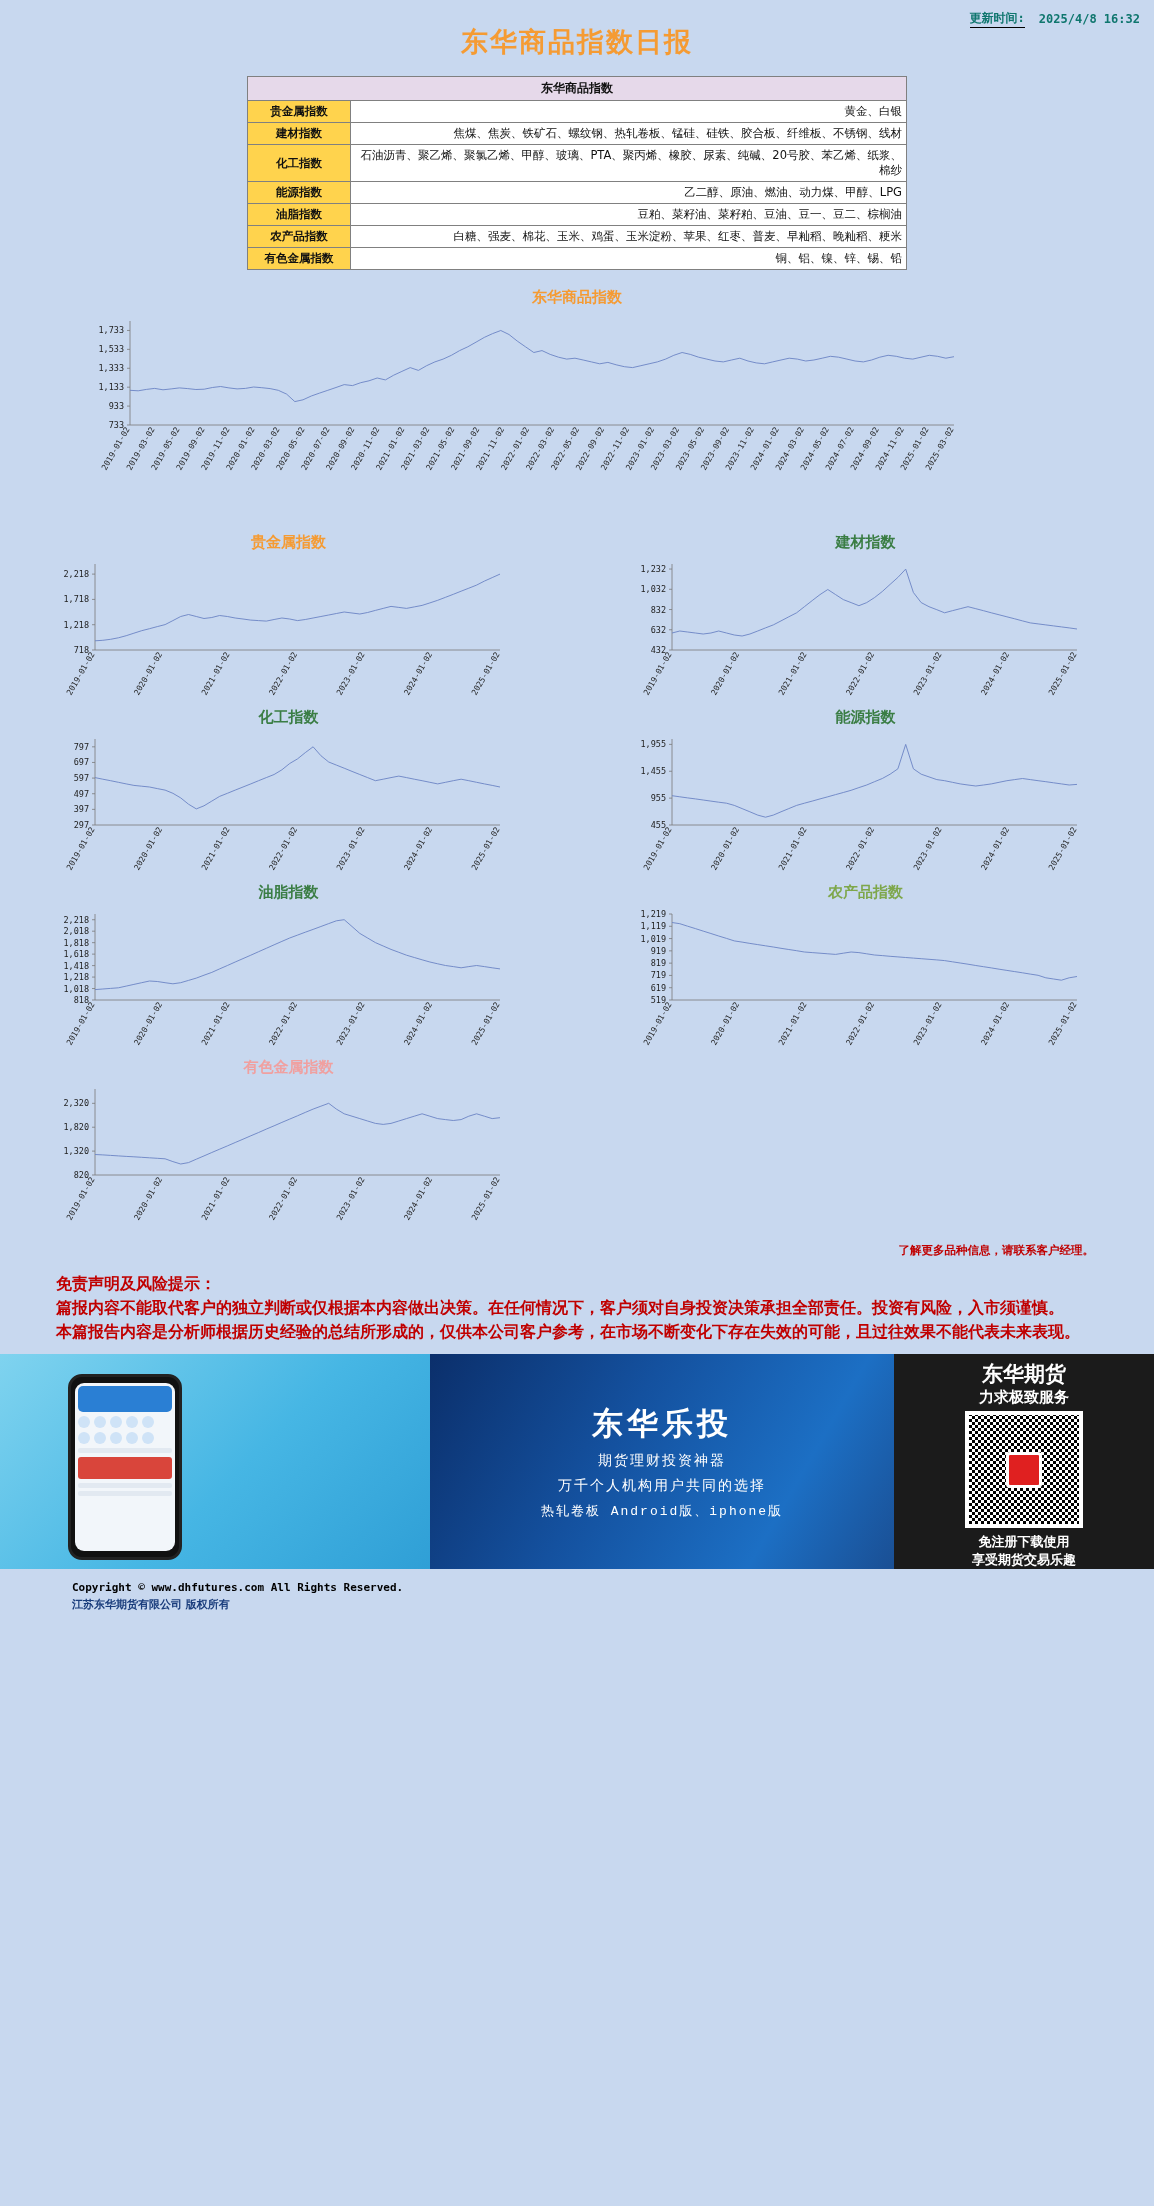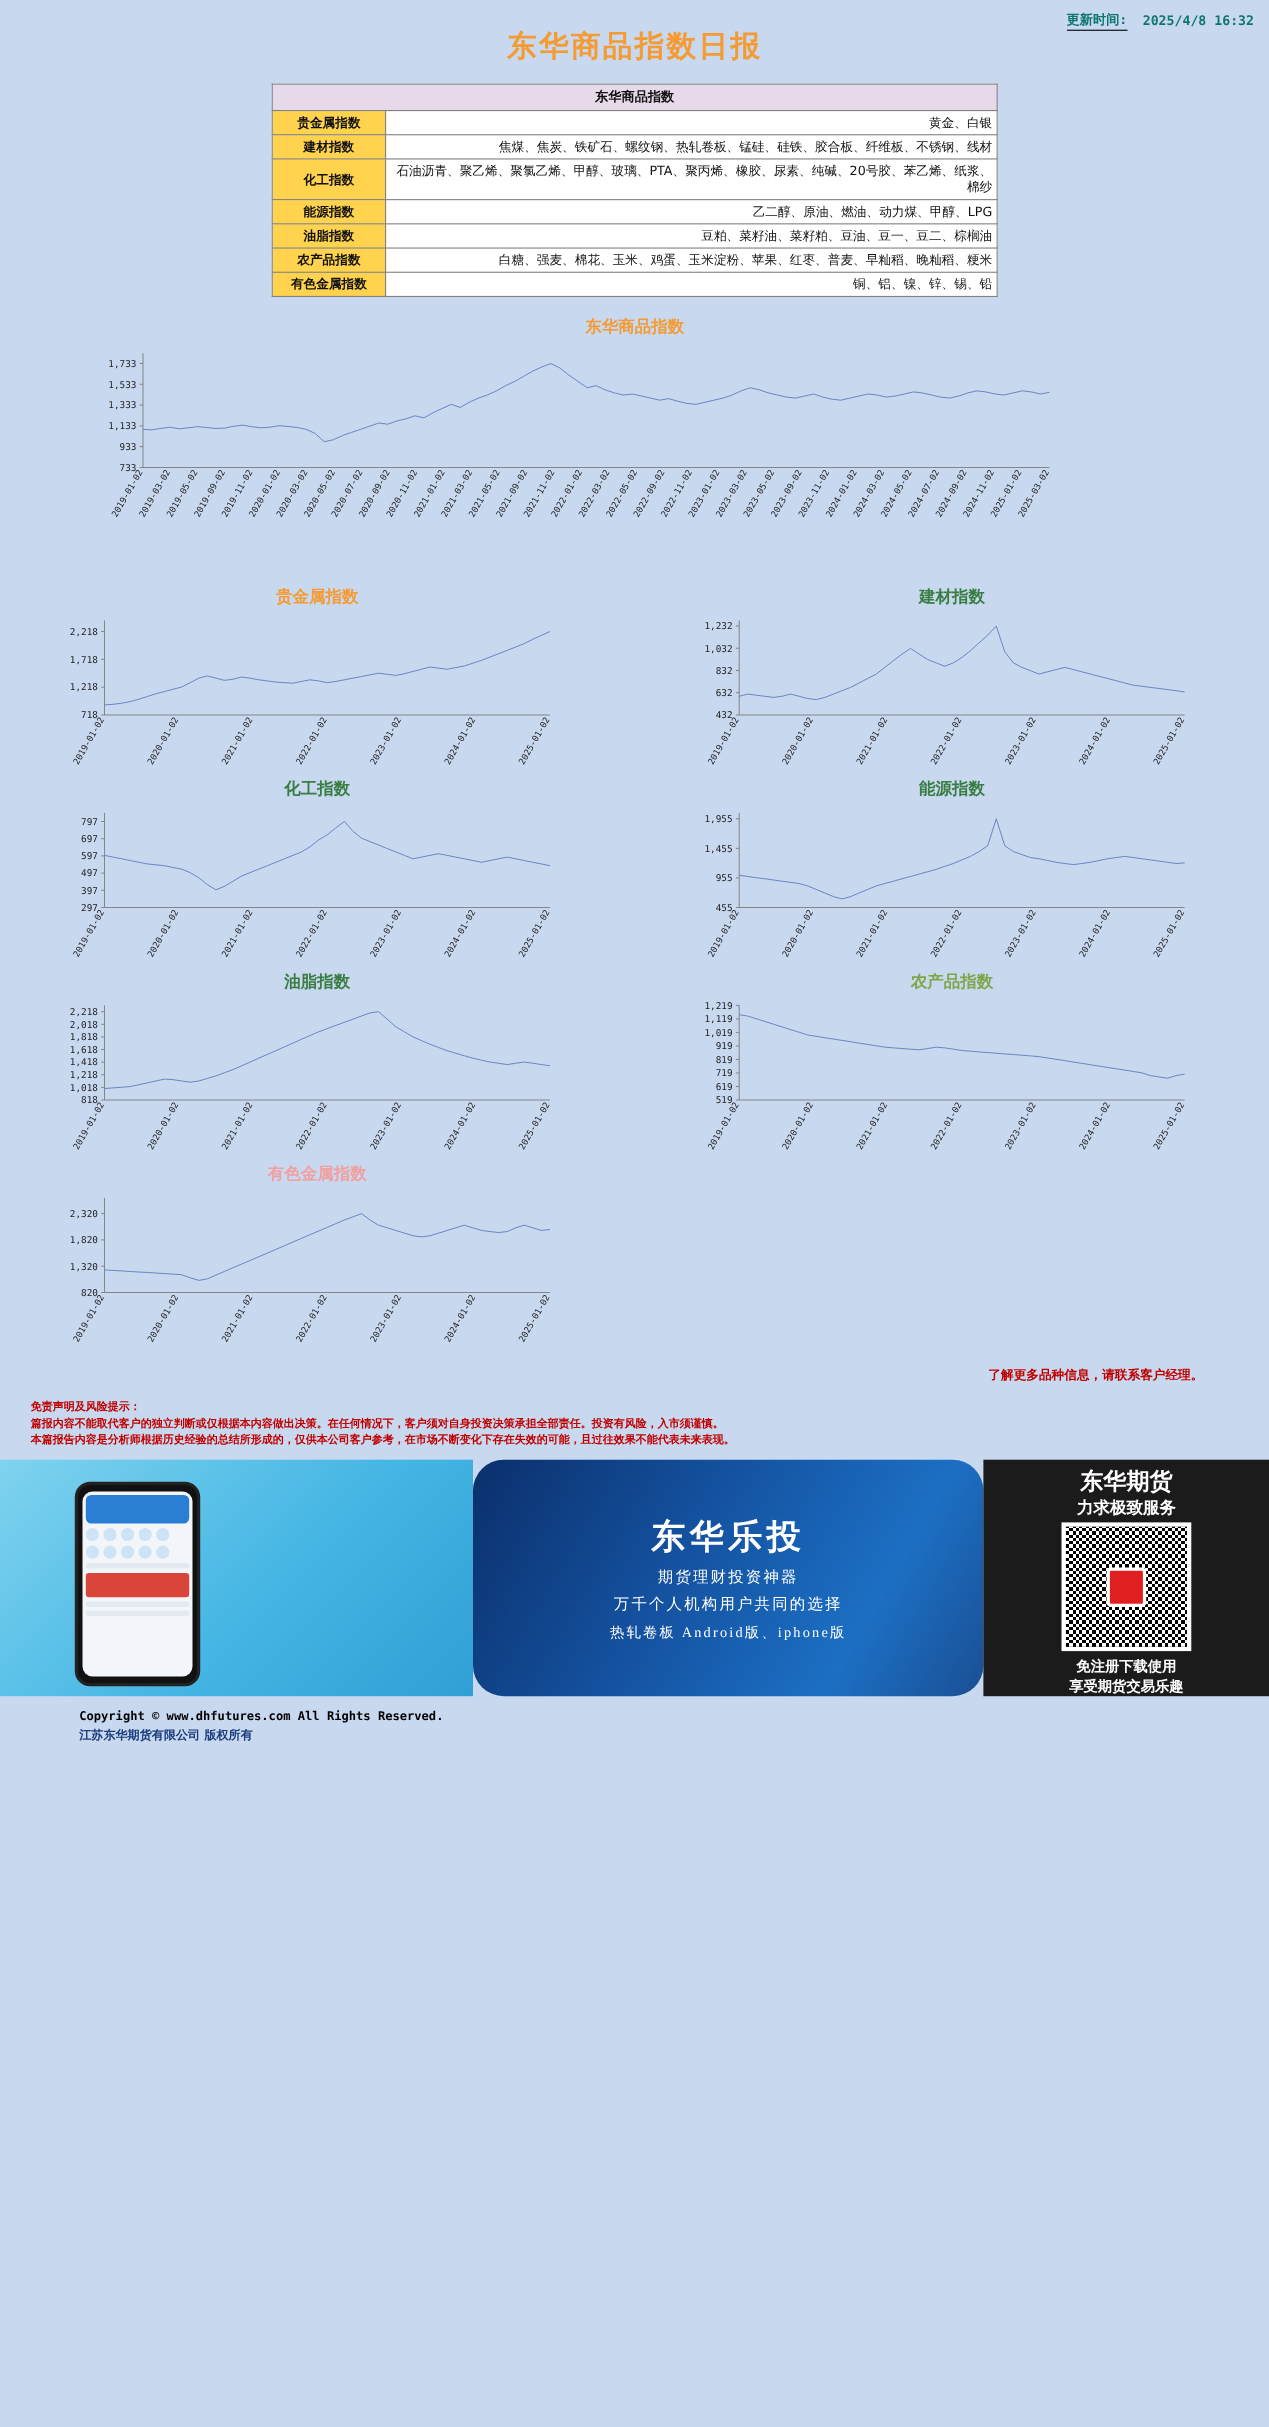--- a/index.html
+++ b/index.html
@@ -92,23 +92,23 @@
     text-align:right;
     padding-right:60px;
     margin-top:16px;
     font-size:11.5px;
     font-weight:bold;
     color:#c00000;
     font-family:"DejaVu Sans", sans-serif;
   }
   .disclaimer{
     margin-top:14px;
-    padding-left:28px;
+    padding-left:56px;
     color:#c00000;
-    font-size:10px;
+    font-size:16px;
     font-weight:bold;
     line-height:1.5;
     font-family:"DejaVu Sans", sans-serif;
   }
 
   
   .banner{
     margin-top:10px;
     height:215px;
     display:flex;
@@ -132,22 +132,21 @@
   .phone .bluebar{background:#2a7fd4;height:26px;border-radius:5px;margin-bottom:3px;}
   .phone .dots{display:flex;gap:4px;margin:4px 0;}
   .phone .dots i{width:12px;height:12px;border-radius:50%;background:#cfe3f7;display:block;}
   .phone .line{height:5px;background:#e2e9f1;margin:3px 0;border-radius:2px;}
   .phone .red{height:22px;background:#d9453b;border-radius:3px;margin:4px 0;}
   .banner .mid{
     flex:1;
     background:linear-gradient(120deg,#0b2f6b 0%,#14519f 40%,#1c6fc4 75%,#1a4f94 100%);
     color:#fff;text-align:center;
     display:flex;flex-direction:column;justify-content:center;gap:7px;
-    font-family:Liberation Serif, serif;
-    border-radius:28px;
+    font-family:Liberation Mono, monospace;
   }
   .banner .mid .b1{font-size:31px;font-weight:bold;letter-spacing:4px;}
   .banner .mid .b2{font-size:14px;letter-spacing:2px;}
   .banner .mid .b3{font-size:14px;letter-spacing:2px;}
   .banner .mid .b4{font-size:13px;letter-spacing:2px;}
   .banner .right{
     width:260px;background:#1b1b1b;color:#fff;text-align:center;
     display:flex;flex-direction:column;align-items:center;padding-top:6px;
     font-family:"DejaVu Sans", sans-serif;
   }

